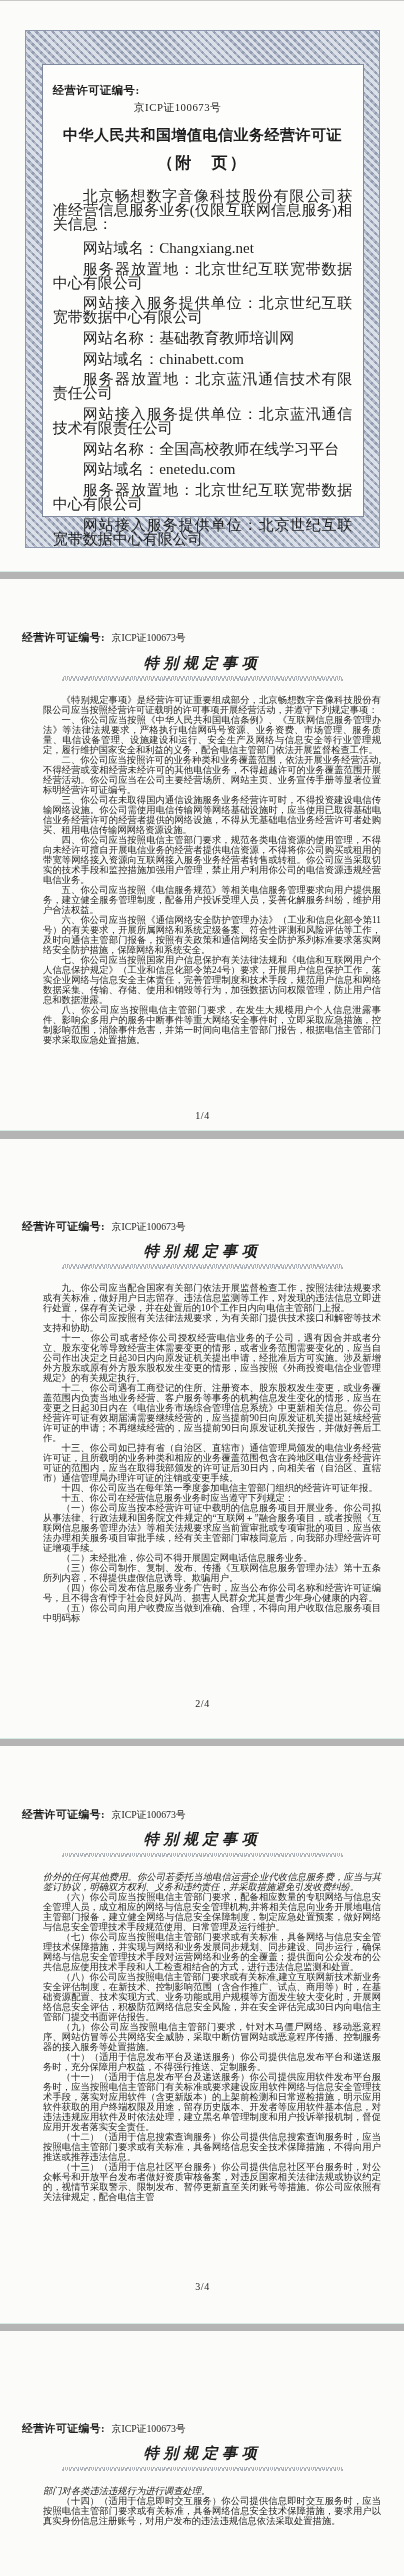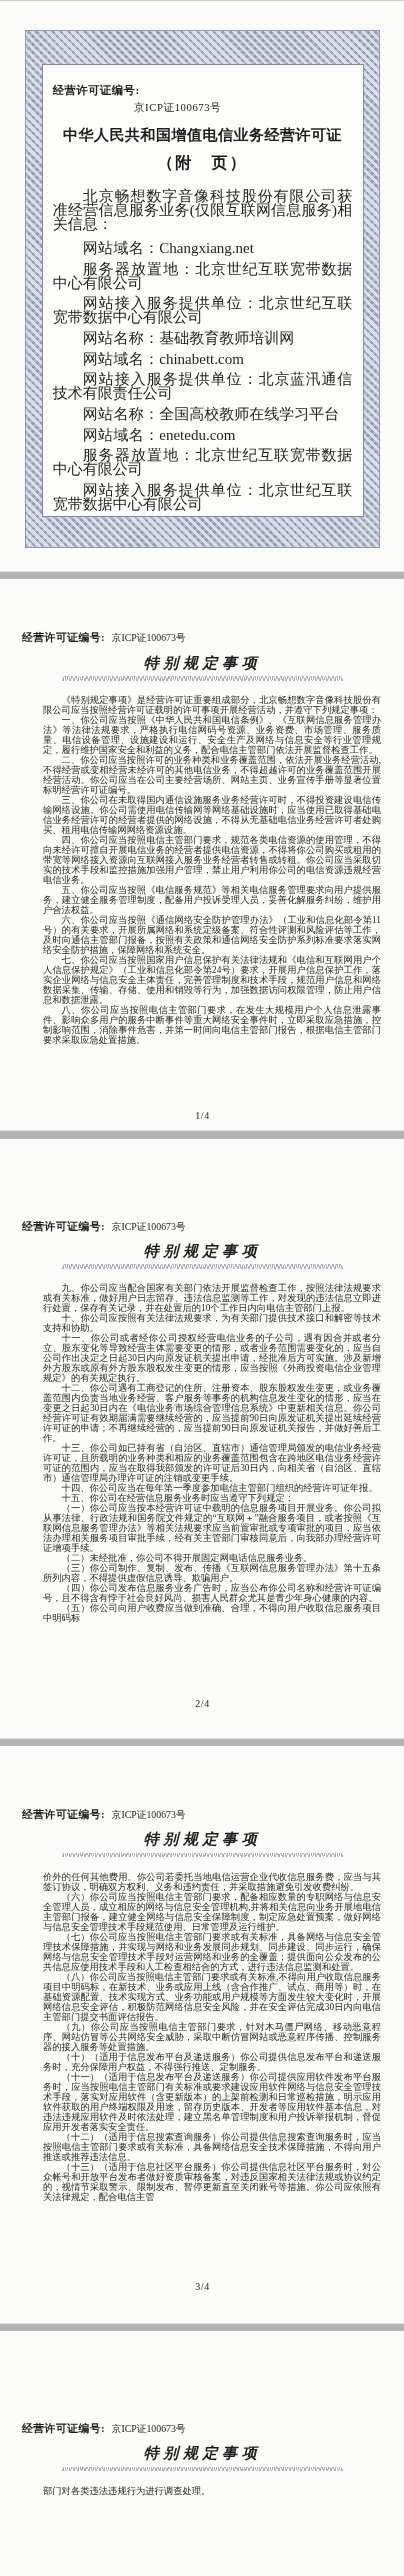--- a/index.html
+++ b/index.html
@@ -47,21 +47,21 @@
     height:4.6px;width:281px;margin:3.6px auto 0;opacity:.75;
     background:
       repeating-linear-gradient(75deg,#9aa0aa 0 1px,rgba(0,0,0,0) 1px 3.6px),
       repeating-linear-gradient(-75deg,#8f95a0 0 1px,rgba(0,0,0,0) 1px 3.6px);
   }
   .annex-body{
     width:338px;margin:14.4px 24px 0 43px;
     line-height:10px;text-align:justify;letter-spacing:0;
   }
   .annex-body p{margin:0;text-indent:2em;}
-  .annex-body p.cont{text-indent:0;}
+  .annex-body p.cont{text-indent:0;font-style:italic;}
   .pagenum{
     position:absolute;left:0;right:0;text-align:center;
     font-size:10px;letter-spacing:0.5px;color:#222;
   }
   .annex-1{height:551px;padding-top:52px;box-sizing:border-box;}
   .annex-1 .pagenum{bottom:9.3px;}
   .annex-2{height:599px;padding-top:81px;box-sizing:border-box;}
   .annex-2 .pagenum{bottom:29px;}
   .annex-3{height:577px;padding-top:62px;box-sizing:border-box;}
   .annex-3 .pagenum{bottom:31px;}
@@ -81,20 +81,21 @@
       <div class="cert-sub">（附　页）</div>
       <div class="cert-body">
         <p class="cert-intro">北京畅想数字音像科技股份有限公司获准经营信息服务业务(仅限互联网信息服务)相关信息：</p>
 
         <p class="info"><span class="lbl">网站域名：</span><span>Changxiang.net</span></p>
         <p class="info"><span class="lbl">服务器放置地：</span><span>北京世纪互联宽带数据中心有限公司</span></p>
         <p class="info"><span class="lbl">网站接入服务提供单位：</span><span>北京世纪互联宽带数据中心有限公司</span></p>
 
         <p class="info"><span class="lbl">网站名称：</span><span>基础教育教师培训网</span></p>
         <p class="info"><span class="lbl">网站域名：</span><span>chinabett.com</span></p>
+        <p class="info"><span class="lbl">服务器放置地：</span><span>北京蓝汛通信技术有限责任公司</span></p>
         <p class="info"><span class="lbl">网站接入服务提供单位：</span><span>北京蓝汛通信技术有限责任公司</span></p>
 
         <p class="info"><span class="lbl">网站名称：</span><span>全国高校教师在线学习平台</span></p>
         <p class="info"><span class="lbl">网站域名：</span><span>enetedu.com</span></p>
         <p class="info"><span class="lbl">服务器放置地：</span><span>北京世纪互联宽带数据中心有限公司</span></p>
         <p class="info"><span class="lbl">网站接入服务提供单位：</span><span>北京世纪互联宽带数据中心有限公司</span></p>
       </div>
     </div>
   </div>
 </section>
@@ -154,37 +155,38 @@
   <div class="annex-head">
     <span class="hl">经营许可证编号:</span>
     <span class="hn">京ICP证100673号</span>
   </div>
   <div class="annex-title">特别规定事项</div>
   <div class="squig"></div>
   <div class="annex-body">
     <p class="cont">价外的任何其他费用。你公司若委托当地电信运营企业代收信息服务费，应当与其签订协议，明确双方权利、义务和违约责任，并采取措施避免引发收费纠纷。</p>
     <p>（六）你公司应当按照电信主管部门要求，配备相应数量的专职网络与信息安全管理人员，成立相应的网络与信息安全管理机构,并将相关信息向业务开展地电信主管部门报备，建立健全网络与信息安全保障制度，制定应急处置预案，做好网络与信息安全管理技术手段规范使用、日常管理及运行维护。</p>
     <p>（七）你公司应当按照电信主管部门要求或有关标准，具备网络与信息安全管理技术保障措施，并实现与网络和业务发展同步规划、同步建设、同步运行，确保网络与信息安全管理技术手段对运营网络和业务的全覆盖；提供面向公众发布的公共信息应使用技术手段和人工检查相结合的方式，进行违法信息监测和处置。</p>
-    <p>（八）你公司应当按照电信主管部门要求或有关标准,不得向用户收取信息服务项目中明码标，在新技术、业务或应用上线（含合作推广、试点、商用等）时，在基础资源配置、技术实现方式、业务功能或用户规模等方面发生较大变化时，开展网络信息安全评估，积极防范网络信息安全风险，并在安全评估完成30日内向电信主管部门提交书面评估报告。</p>
+    <p>（八）你公司应当按照电信主管部门要求或有关标准,建立互联网新技术新业务安全评估制度，在新技术、控制影响范围（含合作推广、试点、商用等）时，在基础资源配置、技术实现方式、业务功能或用户规模等方面发生较大变化时，开展网络信息安全评估，积极防范网络信息安全风险，并在安全评估完成30日内向电信主管部门提交书面评估报告。</p>
     <p>（九）你公司应当按照电信主管部门要求，针对木马僵尸网络、移动恶意程序、网站仿冒等公共网络安全威胁，采取中断仿冒网站或恶意程序传播、控制服务器的接入服务等处置措施。</p>
     <p>（十）（适用于信息发布平台及递送服务）你公司提供信息发布平台和递送服务时，充分保障用户权益，不得强行推送、定制服务。</p>
     <p>（十一）（适用于信息发布平台及递送服务）你公司提供应用软件发布平台服务时，应当按照电信主管部门有关标准或要求建设应用软件网络与信息安全管理技术手段，落实对应用软件（含更新版本）的上架前检测和日常巡检措施，明示应用软件获取的用户终端权限及用途，留存历史版本、开发者等应用软件基本信息，对违法违规应用软件及时依法处理，建立黑名单管理制度和用户投诉举报机制，督促应用开发者落实安全责任。</p>
     <p>（十二）（适用于信息搜索查询服务）你公司提供信息搜索查询服务时，应当按照电信主管部门要求或有关标准，具备网络信息安全技术保障措施，不得向用户推送或推荐违法信息。</p>
     <p>（十三）（适用于信息社区平台服务）你公司提供信息社区平台服务时，对公众帐号和开放平台发布者做好资质审核备案，对违反国家相关法律法规或协议约定的，视情节采取警示、限制发布、暂停更新直至关闭账号等措施。你公司应依照有关法律规定，配合电信主管</p>
   </div>
   <div class="pagenum">3/4</div>
 </section>
 
 <div class="sep"></div>
 
 <section class="page annex annex-4">
   <div class="annex-head">
     <span class="hl">经营许可证编号:</span>
     <span class="hn">京ICP证100673号</span>
   </div>
   <div class="annex-title">特别规定事项</div>
   <div class="squig"></div>
   <div class="annex-body">
     <p class="cont">部门对各类违法违规行为进行调查处理。</p>
+    <p>（十四）（适用于信息即时交互服务）你公司提供信息即时交互服务时，应当按照电信主管部门要求或有关标准，具备网络信息安全技术保障措施，要求用户以真实身份信息注册账号，对用户发布的违法违规信息依法采取处置措施。</p>
   </div>
 
 </section>
 
 
 </body></html>

